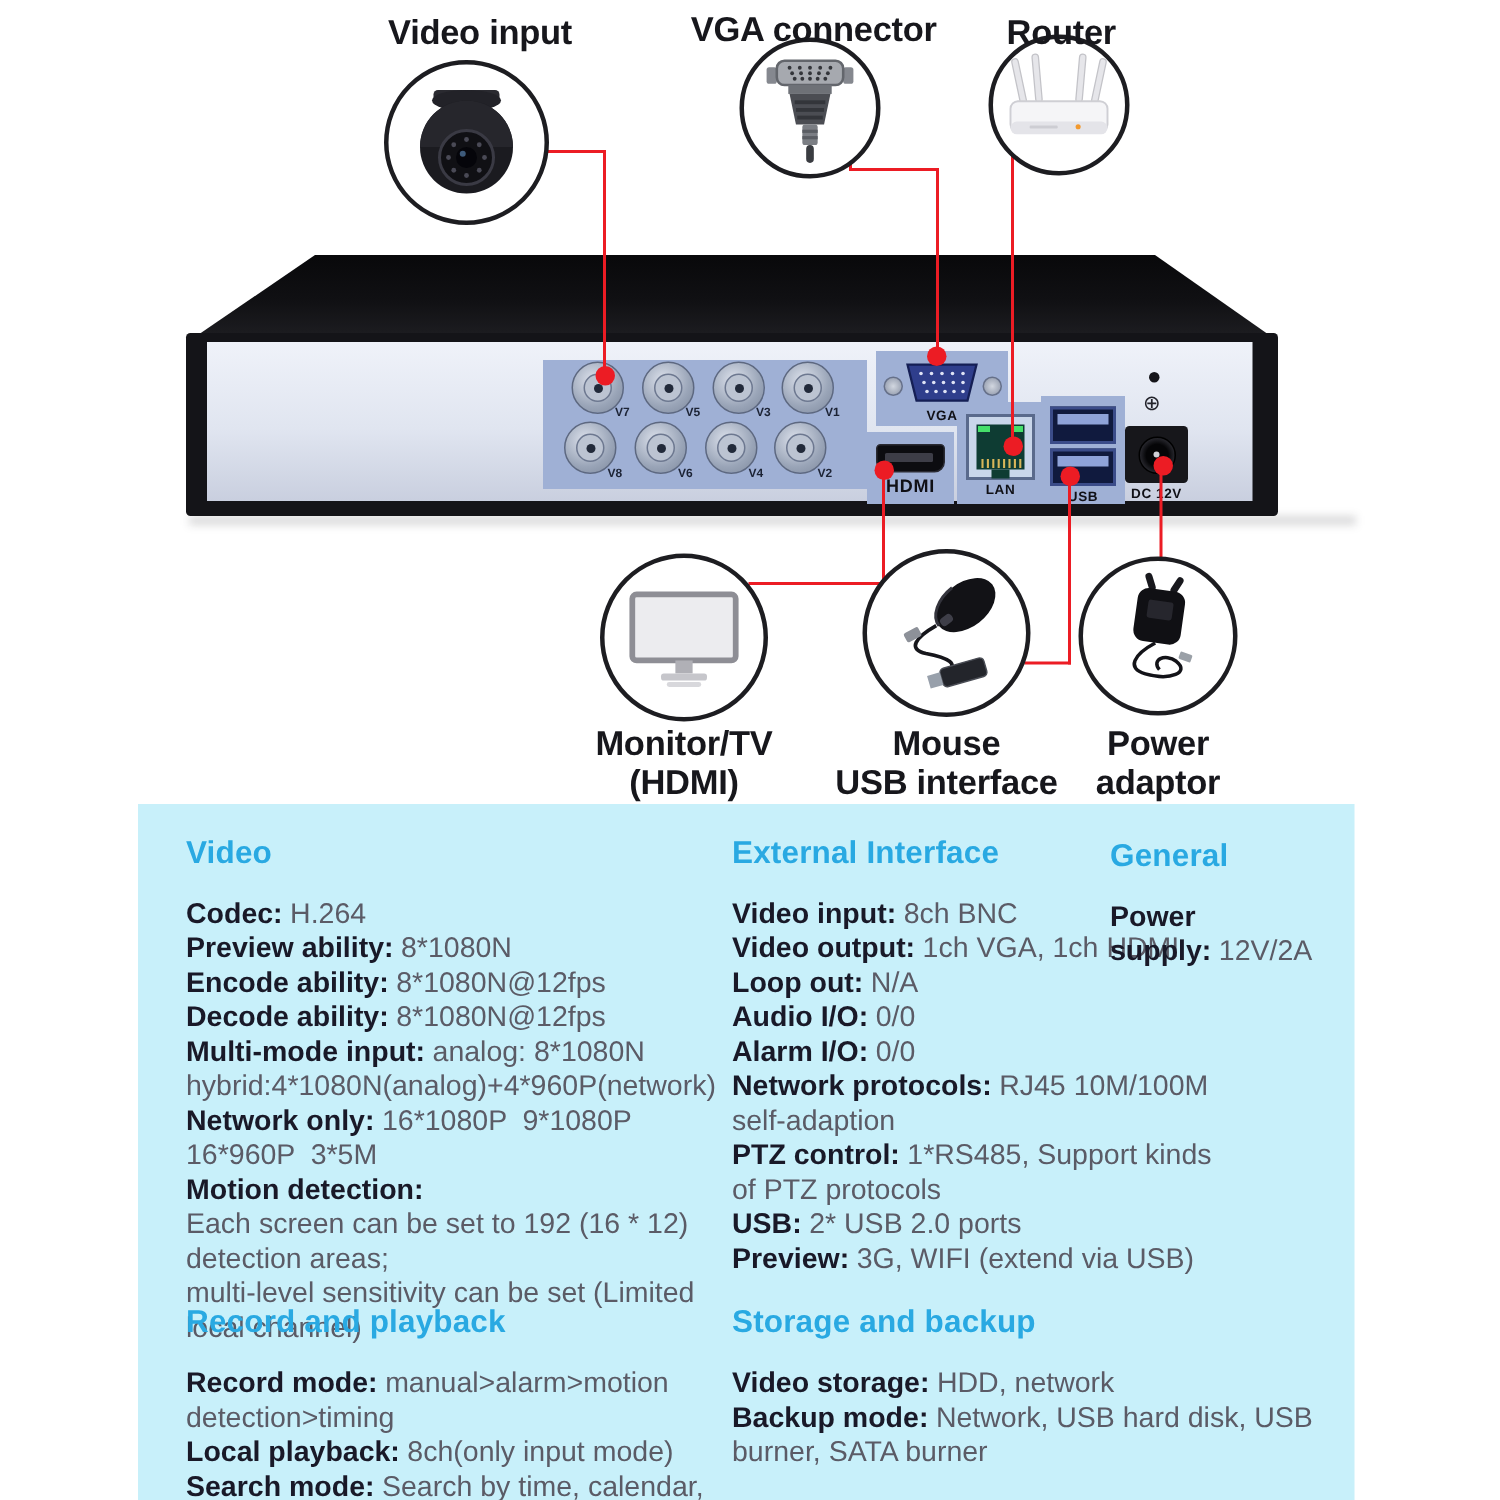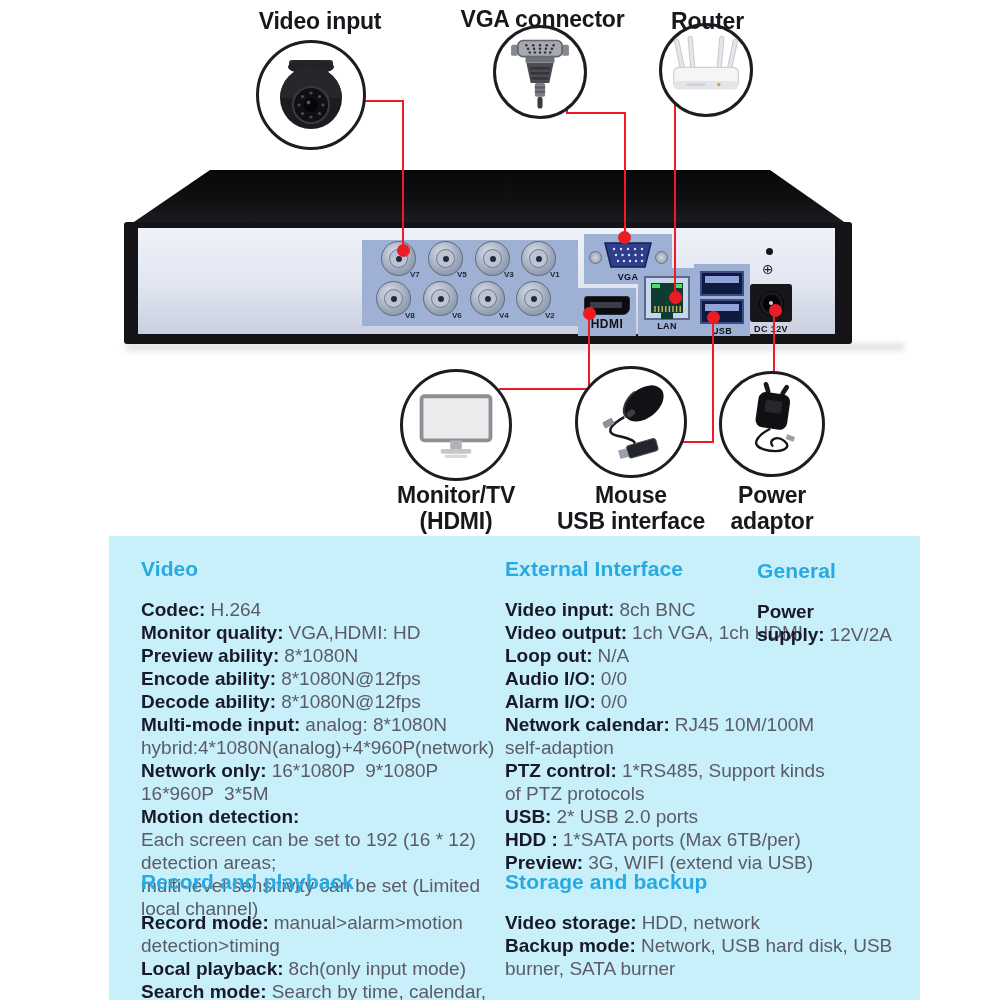--- a/index.html
+++ b/index.html
@@ -33,21 +33,21 @@
   .ground-sym{position:absolute;font-size:14px;color:#23232b;font-family:"DejaVu Sans",sans-serif;}
   .hdmi-slot{position:absolute;width:44px;height:17px;background:#0c0c10;border-radius:3px 3px 7px 7px;border:1px solid #2a2a32;}
   .hdmi-slot::after{content:"";position:absolute;left:5px;top:5px;width:32px;height:6px;background:#3d3d47;border-radius:1px;}
   .usb-port{position:absolute;width:44px;height:25px;background:#101a3e;border:2px solid #3b4c89;box-sizing:border-box;}
   .usb-port::after{content:"";position:absolute;left:3px;top:3px;width:34px;height:7px;background:#8fa3d9;}
   .dc-jack{position:absolute;width:42px;height:38px;background:#17171b;border-radius:3px;}
   .dc-jack::before{content:"";position:absolute;left:9px;top:7px;width:23px;height:23px;border-radius:50%;
         background:radial-gradient(circle,#050507 45%,#2c2c33 75%);border:1px solid #000;}
   .dc-jack::after{content:"";position:absolute;left:19px;top:17px;width:4px;height:4px;border-radius:50%;background:#cfcfd6;}
   
-  .spec-panel{position:absolute;background:#C8F0FA;z-index:1;margin-left:17px;}
+  .spec-panel{position:absolute;background:#C8F0FA;z-index:1;}
   .spec-section{position:absolute;}
   .spec-title{font-size:21px;line-height:26px;font-weight:700;color:#29A9E2;margin:0 0 16px 0;letter-spacing:0.1px;}
   .spec-row{font-size:19px;line-height:23px;color:#5B5B66;white-space:pre-wrap;}
   .spec-label{font-weight:700;color:#191928;margin-right:5px;}
   .spec-label:empty{margin-right:0;}
 </style>
 </head>
 <body>
 
 <div class="stage">
@@ -279,43 +279,41 @@
   <div class="co-label" style="left:550px;top:482px;width:162px">Mouse</div>
   <div class="co-label" style="left:550px;top:508px;width:162px">USB interface</div>
   <div class="co-label" style="left:705px;top:482px;width:134px">Power</div>
   <div class="co-label" style="left:705px;top:508px;width:134px">adaptor</div>
 
   <div class="spec-panel" style="left:92px;top:536px;width:811px;height:464px">
 
     <div class="spec-section" style="left:32px;top:20px;width:362px">
       <h2 class="spec-title">Video</h2>
       <div class="spec-row"><span class="spec-label">Codec:</span><span class="spec-value">H.264</span></div>
-      <div class="spec-row"><span class="spec-label">Monitor quality:</span><span class="spec-value">VGA,HDMI: HD</span></div>
       <div class="spec-row"><span class="spec-label">Preview ability:</span><span class="spec-value">8*1080N</span></div>
       <div class="spec-row"><span class="spec-label">Encode ability:</span><span class="spec-value">8*1080N@12fps</span></div>
       <div class="spec-row"><span class="spec-label">Decode ability:</span><span class="spec-value">8*1080N@12fps</span></div>
       <div class="spec-row"><span class="spec-label">Multi-mode input:</span><span class="spec-value">analog: 8*1080N</span></div>
       <div class="spec-row"><span class="spec-label"></span><span class="spec-value">hybrid:4*1080N(analog)+4*960P(network)</span></div>
       <div class="spec-row"><span class="spec-label">Network only:</span><span class="spec-value">16*1080P  9*1080P  16*960P  3*5M</span></div>
       <div class="spec-row"><span class="spec-label">Motion detection:</span><span class="spec-value"></span></div>
       <div class="spec-row"><span class="spec-label"></span><span class="spec-value">Each screen can be set to 192 (16 * 12) detection areas;</span></div>
       <div class="spec-row"><span class="spec-label"></span><span class="spec-value">multi-level sensitivity can be set (Limited local channel)</span></div>
     </div>
 
     <div class="spec-section" style="left:396px;top:20px;width:340px">
       <h2 class="spec-title">External Interface</h2>
       <div class="spec-row"><span class="spec-label">Video input:</span><span class="spec-value">8ch BNC</span></div>
       <div class="spec-row"><span class="spec-label">Video output:</span><span class="spec-value">1ch VGA, 1ch HDMI</span></div>
       <div class="spec-row"><span class="spec-label">Loop out:</span><span class="spec-value">N/A</span></div>
       <div class="spec-row"><span class="spec-label">Audio I/O:</span><span class="spec-value">0/0</span></div>
       <div class="spec-row"><span class="spec-label">Alarm I/O:</span><span class="spec-value">0/0</span></div>
-      <div class="spec-row"><span class="spec-label">Network calendar:</span><span class="spec-value">RJ45 10M/100M self-adaption</span></div>
+      <div class="spec-row"><span class="spec-label">Network protocols:</span><span class="spec-value">RJ45 10M/100M self-adaption</span></div>
       <div class="spec-row"><span class="spec-label">PTZ control:</span><span class="spec-value">1*RS485, Support kinds of PTZ protocols</span></div>
       <div class="spec-row"><span class="spec-label">USB:</span><span class="spec-value">2* USB 2.0 ports</span></div>
-      <div class="spec-row"><span class="spec-label">HDD :</span><span class="spec-value">1*SATA ports (Max 6TB/per)</span></div>
       <div class="spec-row"><span class="spec-label">Preview:</span><span class="spec-value">3G, WIFI (extend via USB)</span></div>
     </div>
 
     <div class="spec-section" style="left:648px;top:22px;width:155px">
       <h2 class="spec-title">General</h2>
       <div class="spec-row"><span class="spec-label">Power supply:</span><span class="spec-value">12V/2A</span></div>
     </div>
 
     <div class="spec-section" style="left:32px;top:333px;width:370px">
       <h2 class="spec-title">Record and playback</h2>

